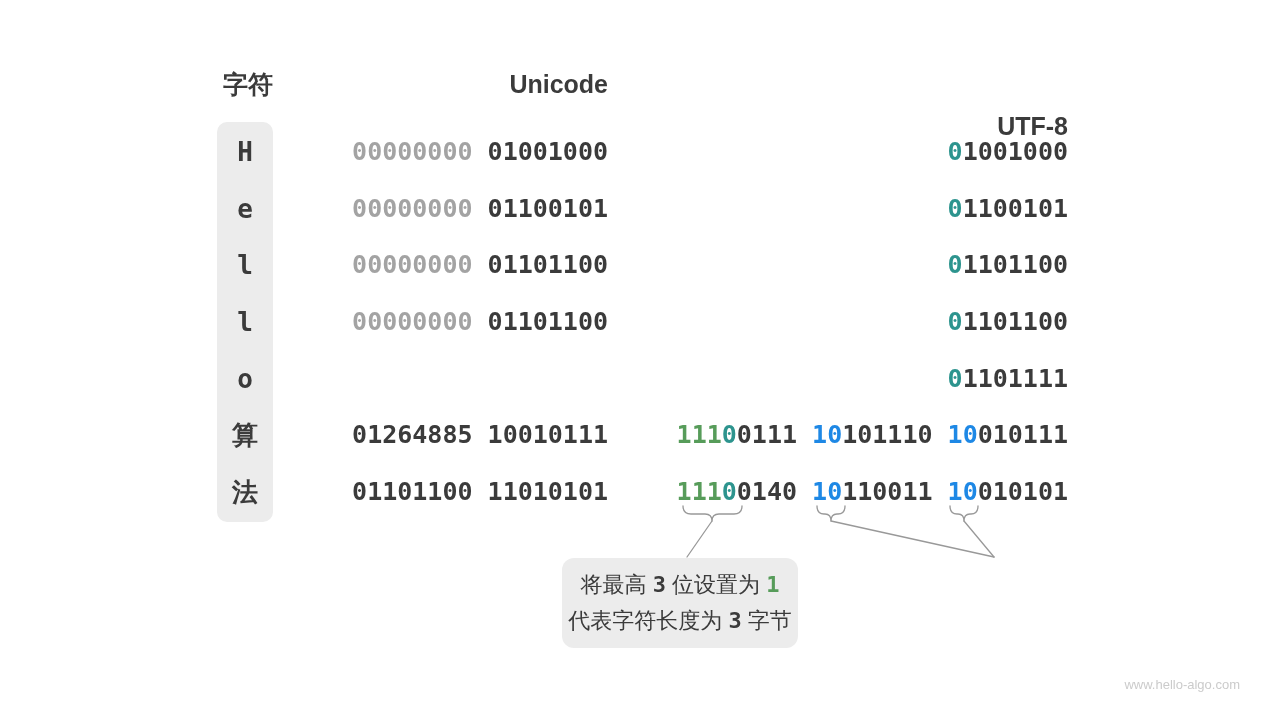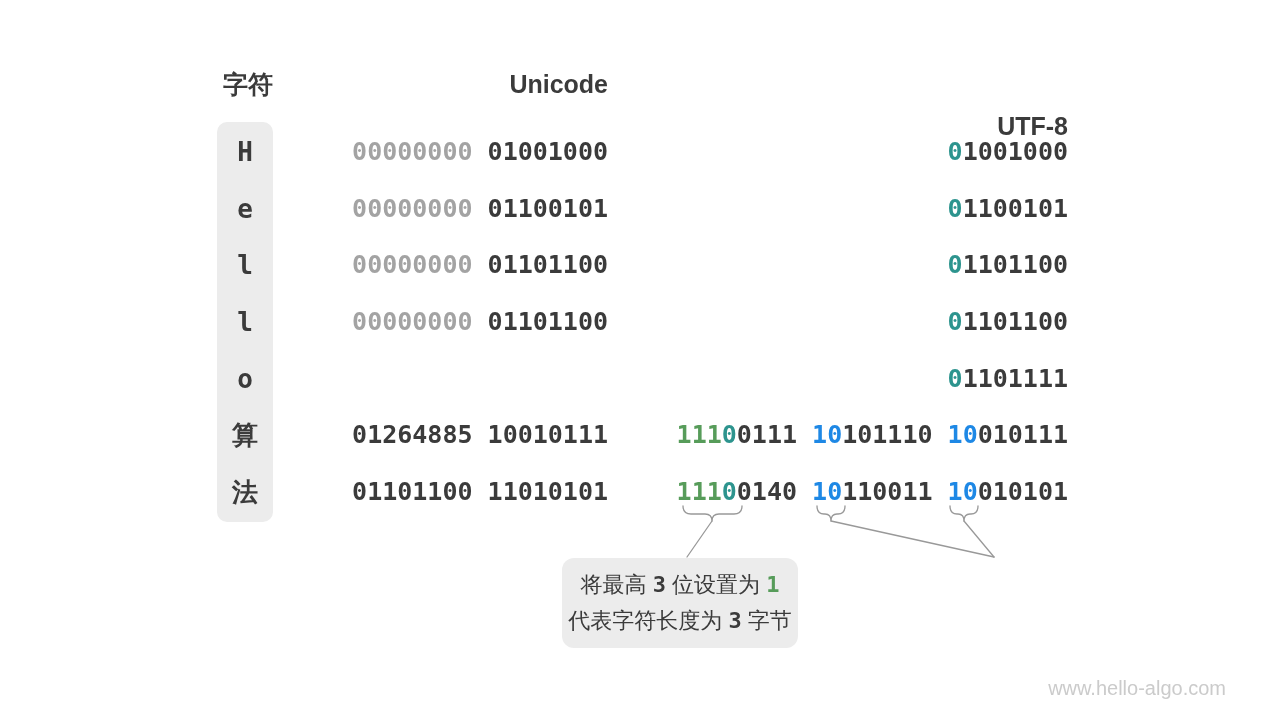--- a/index.html
+++ b/index.html
@@ -20,21 +20,21 @@
   .cell-utf8{left:600px;width:468px;}
   .c-dark{color:var(--dark,#3b3b3b);} .c-gray{color:var(--gray,#a3a3a3);}
   .c-green{color:var(--green,#579c5a);} .c-teal{color:var(--teal,#2d948e);} .c-blue{color:var(--blue,#1e88e5);}
   .overlay{position:absolute;left:0;top:0;width:1280px;height:720px;pointer-events:none;}
   .callout{position:absolute;top:558px;height:90px;background:var(--box_bg,#ececec);border-radius:12px;
            display:flex;flex-direction:column;justify-content:center;text-align:center;font-size:22px;}
   .callout .cl{line-height:36px;white-space:pre;}
   .callout-1{left:538px;width:236px;margin-left:24px;}
   .callout-2{left:857px;width:276px;}
   .callout .num{font-family:"DejaVu Sans Mono","Liberation Mono",monospace;font-weight:bold;font-size:22px;}
-  .watermark{position:absolute;top:677px;right:54px;font-size:20px;color:var(--watermark,#cbcbcb);}
+  .watermark{position:absolute;top:677px;right:40px;font-size:13px;color:var(--watermark,#cbcbcb);}
 </style>
 </head>
 <body>
 
 <div class="stage">
 
   <div class="hdr hdr-char">字符</div>
   <div class="hdr hdr-unicode mono">Unicode</div>
   <div class="hdr hdr-utf8 mono">UTF-8</div>
 

